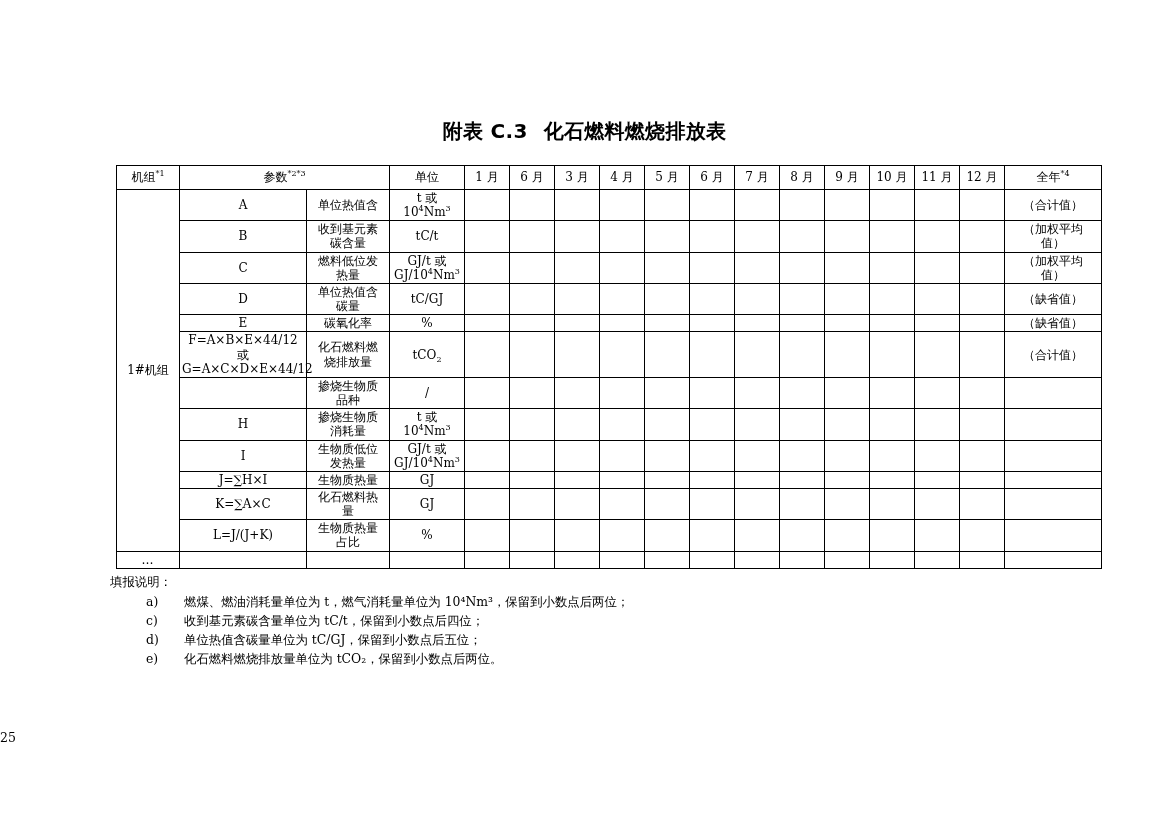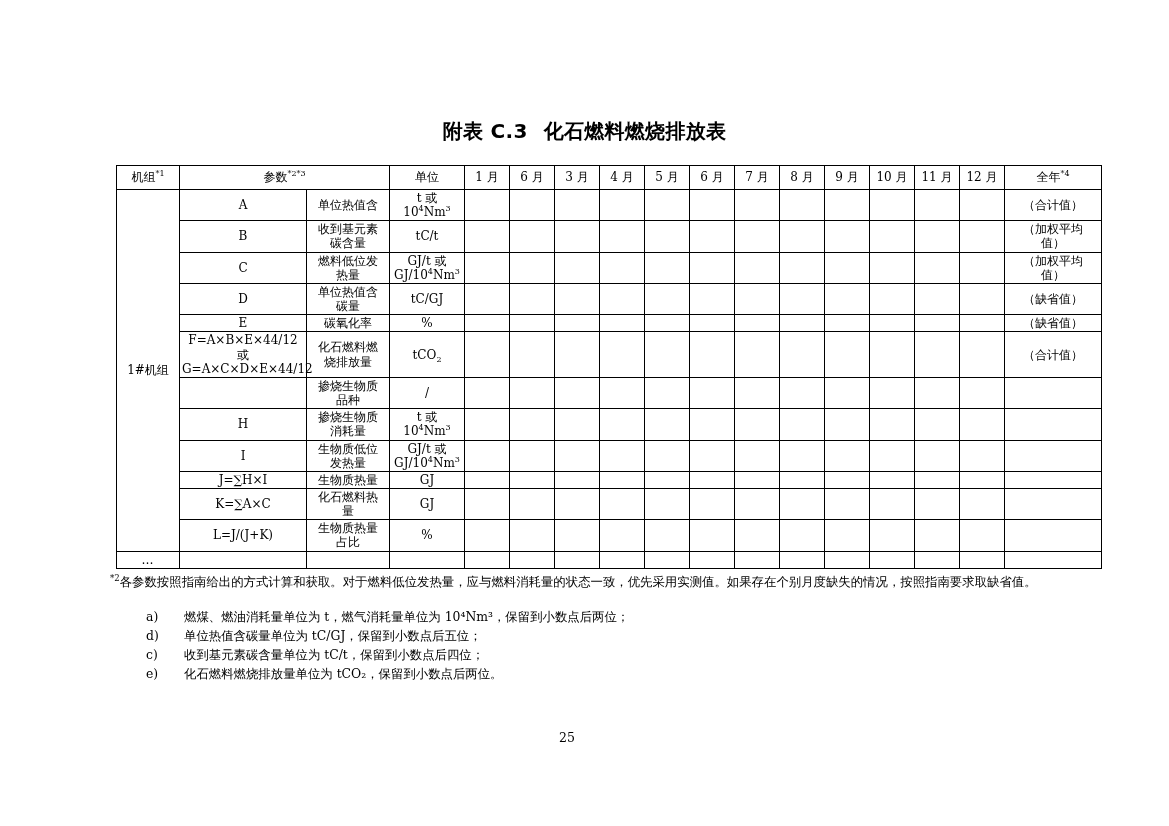--- a/index.html
+++ b/index.html
@@ -98,40 +98,39 @@
   .notes .nline {
     white-space: nowrap;
   }
   .notes .marker {
     font-size: 8.5px;
     vertical-align: super;
     line-height: 0;
     margin-right: 0px;
   }
   .list {
-    margin-top: 16px;
+    margin-top: 1px;
   }
   .list .li {
     white-space: nowrap;
     padding-left: 36px;
     line-height: 1.55;
   }
   .list .li .letter {
     display: inline-block;
     width: 38px;
     font-family: "DejaVu Serif", "Liberation Serif", serif;
   }
 
   
   .pageno {
     position: absolute;
     left: 0;
     top: 730px;
     width: 1134px;
-    text-align: center;
     font-size: 12.5px;
   }
 </style>
 </head>
 <body>
 
 <div class="page">
 
   <div class="doc-title">
     <span>附表 C.3</span><span class="sp"></span><span>化石燃料燃烧排放表</span>
@@ -475,25 +474,25 @@
           <td></td>
             <td></td>
           <td></td>
         </tr>
 
       </tbody>
     </table>
   </div>
 
   <div class="notes">
-    <div class="nline"><span class="marker">*2</span><span>各参数按照指南给出的方式计算和获取。对于燃料低位发热量，应与燃料消耗量的状态一致，优先采用实测值。如果存在个别月度缺失的情况，按照指南要求取缺省值。</span></div>
+    <div class="nline">填报说明：</div>
 
     <div class="list">
       <div class="li"><span class="letter">a)</span><span>燃煤、燃油消耗量单位为 t，燃气消耗量单位为 10⁴Nm³，保留到小数点后两位；</span></div>
+      <div class="li"><span class="letter">c)</span><span>收到基元素碳含量单位为 tC/t，保留到小数点后四位；</span></div>
       <div class="li"><span class="letter">d)</span><span>单位热值含碳量单位为 tC/GJ，保留到小数点后五位；</span></div>
-      <div class="li"><span class="letter">c)</span><span>收到基元素碳含量单位为 tC/t，保留到小数点后四位；</span></div>
       <div class="li"><span class="letter">e)</span><span>化石燃料燃烧排放量单位为 tCO₂，保留到小数点后两位。</span></div>
     </div>
   </div>
 
   <div class="pageno">25</div>
 
 </div>
 
 </body></html>

